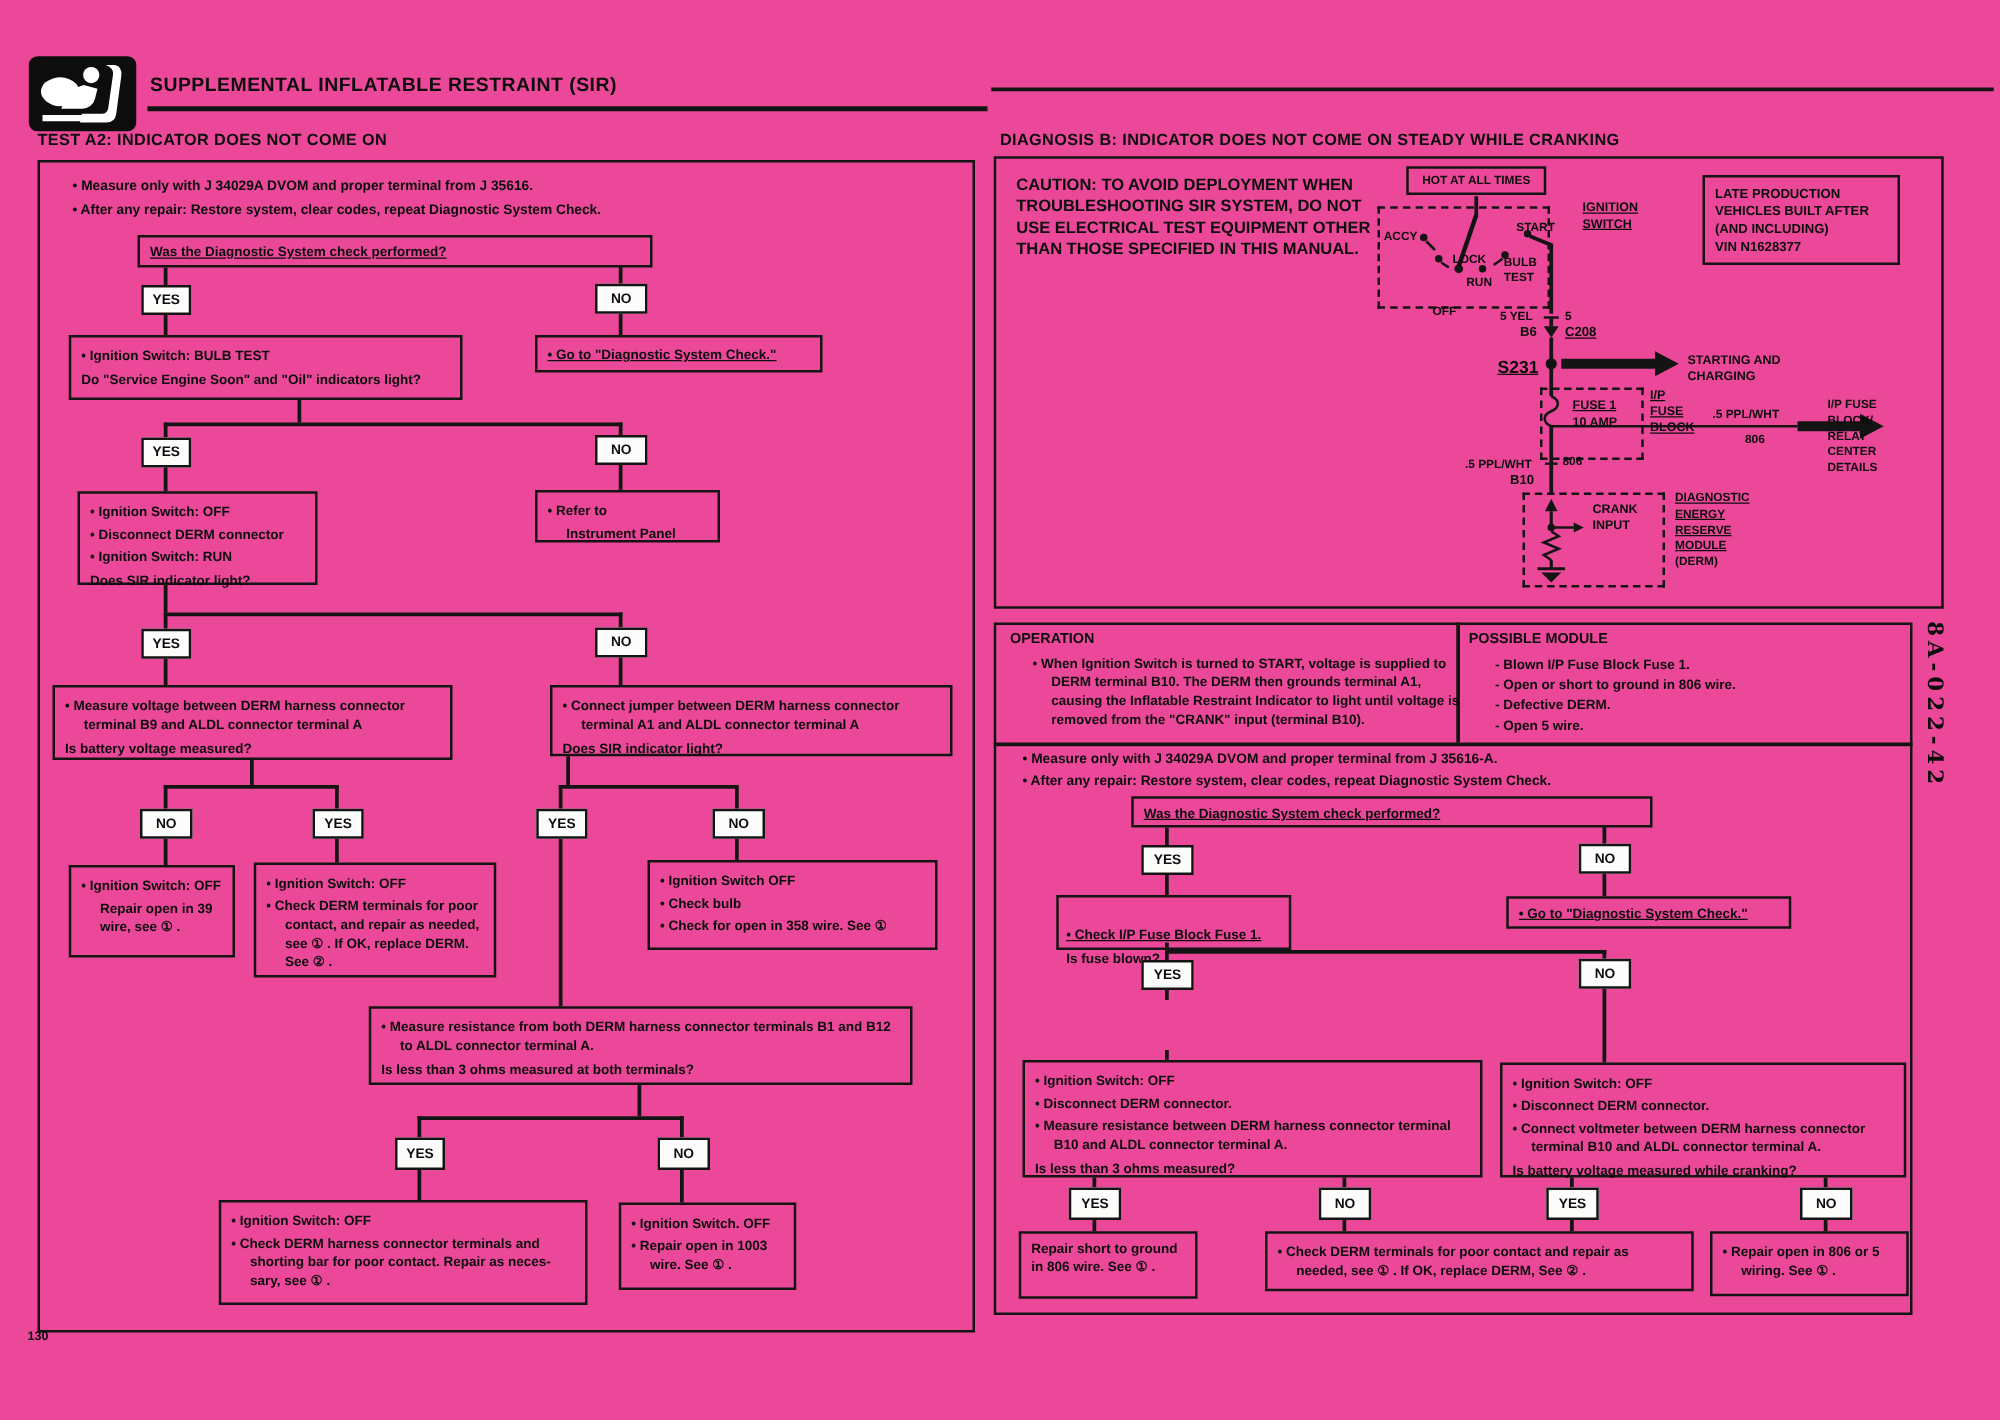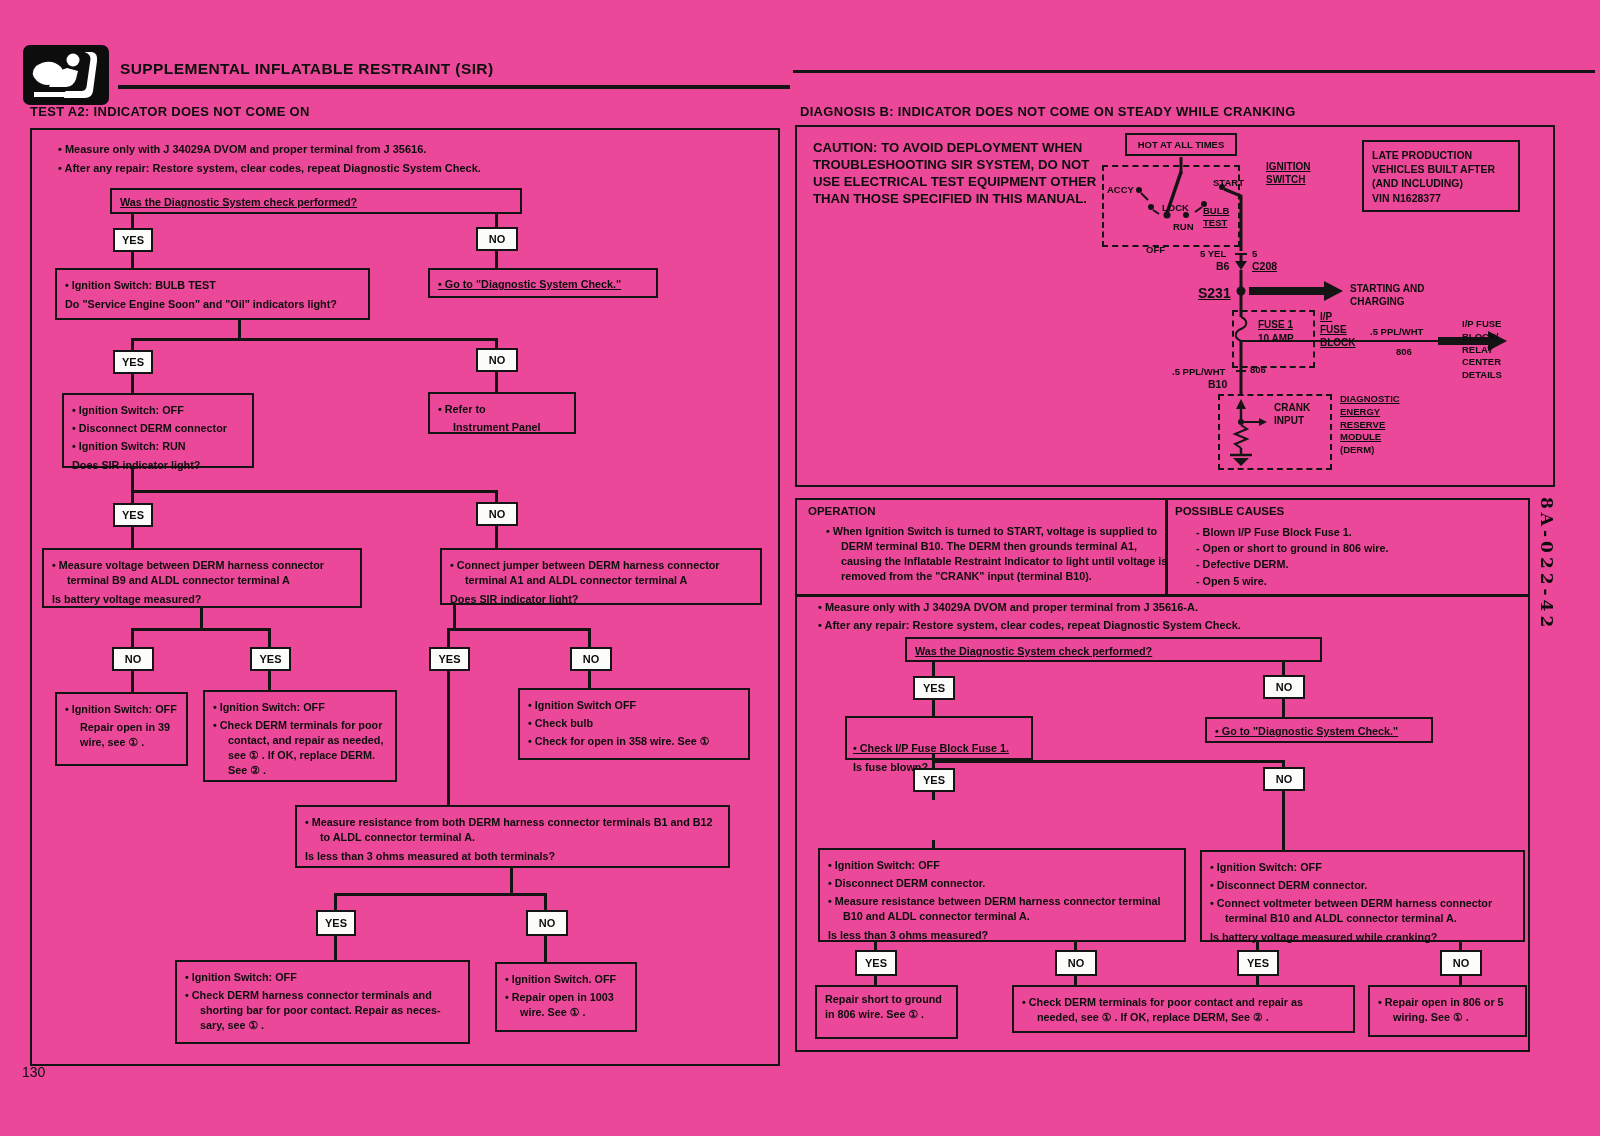--- a/index.html
+++ b/index.html
@@ -199,21 +199,21 @@
   </svg>
 
   <div class="abs" style="left:1125px;top:133px;width:112px;height:23px;border:2.5px solid #141414;box-sizing:border-box;
        display:flex;align-items:center;justify-content:center;font-weight:bold;font-size:9.5px;">HOT AT ALL TIMES</div>
   <div class="dash" style="left:1102px;top:165px;width:138px;height:82px;"></div>
   <div class="lbl" style="left:1107px;top:184px;">ACCY</div>
   <div class="lbl" style="left:1118px;top:202px;padding-left:44px;">LOCK</div>
   <div class="lbl" style="left:1146px;top:218px;margin-top:26px;">OFF</div>
   <div class="lbl" style="left:1173px;top:221px;">RUN</div>
   <div class="lbl" style="left:1213px;top:177px;">START</div>
-  <div class="lbl" style="left:1203px;top:205px;width:36px;white-space:normal;text-decoration:underline;">BULB TEST</div>
+  <div class="lbl" style="left:1203px;top:205px;width:36px;white-space:normal;">BULB TEST</div>
   <div class="lbl u" style="left:1266px;top:161px;font-size:10px;">IGNITION</div>
   <div class="lbl u" style="left:1266px;top:174px;font-size:10px;">SWITCH</div>
 
   <div class="abs" style="left:1362px;top:140px;width:158px;height:72px;border:2.5px solid #141414;box-sizing:border-box;
        padding:6px 8px;font-weight:bold;font-size:10.5px;line-height:1.35;">
     <div>LATE PRODUCTION</div>
     <div>VEHICLES BUILT AFTER</div>
     <div>(AND INCLUDING)</div>
     <div>VIN N1628377</div>
   </div>
@@ -256,21 +256,21 @@
     <div>(DERM)</div>
   </div>
 
   <div class="abs" style="left:795px;top:498px;width:735px;height:554px;border:2.5px solid #141414;box-sizing:border-box;"></div>
   <div class="hl" style="left:795px;top:594px;width:735px;height:3px;"></div>
   <div class="vl" style="left:1165px;top:498px;width:3px;height:96px;"></div>
 
   <div class="abs" style="left:808px;top:505px;font-weight:bold;font-size:11.5px;">OPERATION</div>
   <div class="abs" style="left:826px;top:524px;width:330px;font-weight:bold;font-size:10.8px;line-height:1.4;padding-left:15px;text-indent:-15px;">• When Ignition Switch is turned to START, voltage is supplied to DERM terminal B10. The DERM then grounds terminal A1, causing the Inflatable Restraint Indicator to light until voltage is removed from the "CRANK" input (terminal B10).</div>
 
-  <div class="abs" style="left:1175px;top:505px;font-weight:bold;font-size:11.5px;">POSSIBLE CAUSES</div>
+  <div class="abs" style="left:1175px;top:505px;font-weight:bold;font-size:11.5px;">POSSIBLE MODULE</div>
   <div class="abs" style="left:1196px;top:524px;font-weight:bold;font-size:10.8px;line-height:1.5;">
     <div>-   Blown I/P Fuse Block Fuse 1.</div>
     <div>-   Open or short to ground in 806 wire.</div>
     <div>-   Defective DERM.</div>
     <div>-   Open 5 wire.</div>
   </div>
 
   <div class="abs" style="left:818px;top:601px;font-weight:bold;font-size:11px;">•  Measure only with J 34029A DVOM and proper terminal from J 35616-A.</div>
   <div class="abs" style="left:818px;top:619px;font-weight:bold;font-size:11px;">•  After any repair: Restore system, clear codes, repeat Diagnostic System Check.</div>
 
@@ -330,14 +330,14 @@
   </div>
   <div class="bx" style="left:1012px;top:985px;width:343px;height:48px;">
     <div class="li">•  Check DERM terminals for poor contact and repair as needed, see ① . If OK, replace DERM, See ② .</div>
   </div>
   <div class="bx" style="left:1368px;top:985px;width:159px;height:52px;">
     <div class="li">• Repair open in 806 or 5 wiring. See ① .</div>
   </div>
 
   <div class="abs" style="left:1537px;top:497px;writing-mode:vertical-rl;font-family:'DejaVu Serif',serif;
        font-size:17px;letter-spacing:4px;font-weight:bold;">8A-022-42</div>
-  <div class="abs" style="left:22px;top:1064px;font-weight:normal;font-size:14px;">130</div>
+  <div class="abs" style="left:22px;top:1064px;font-weight:bold;font-size:10px;">130</div>
 </div>
 
 </body></html>

